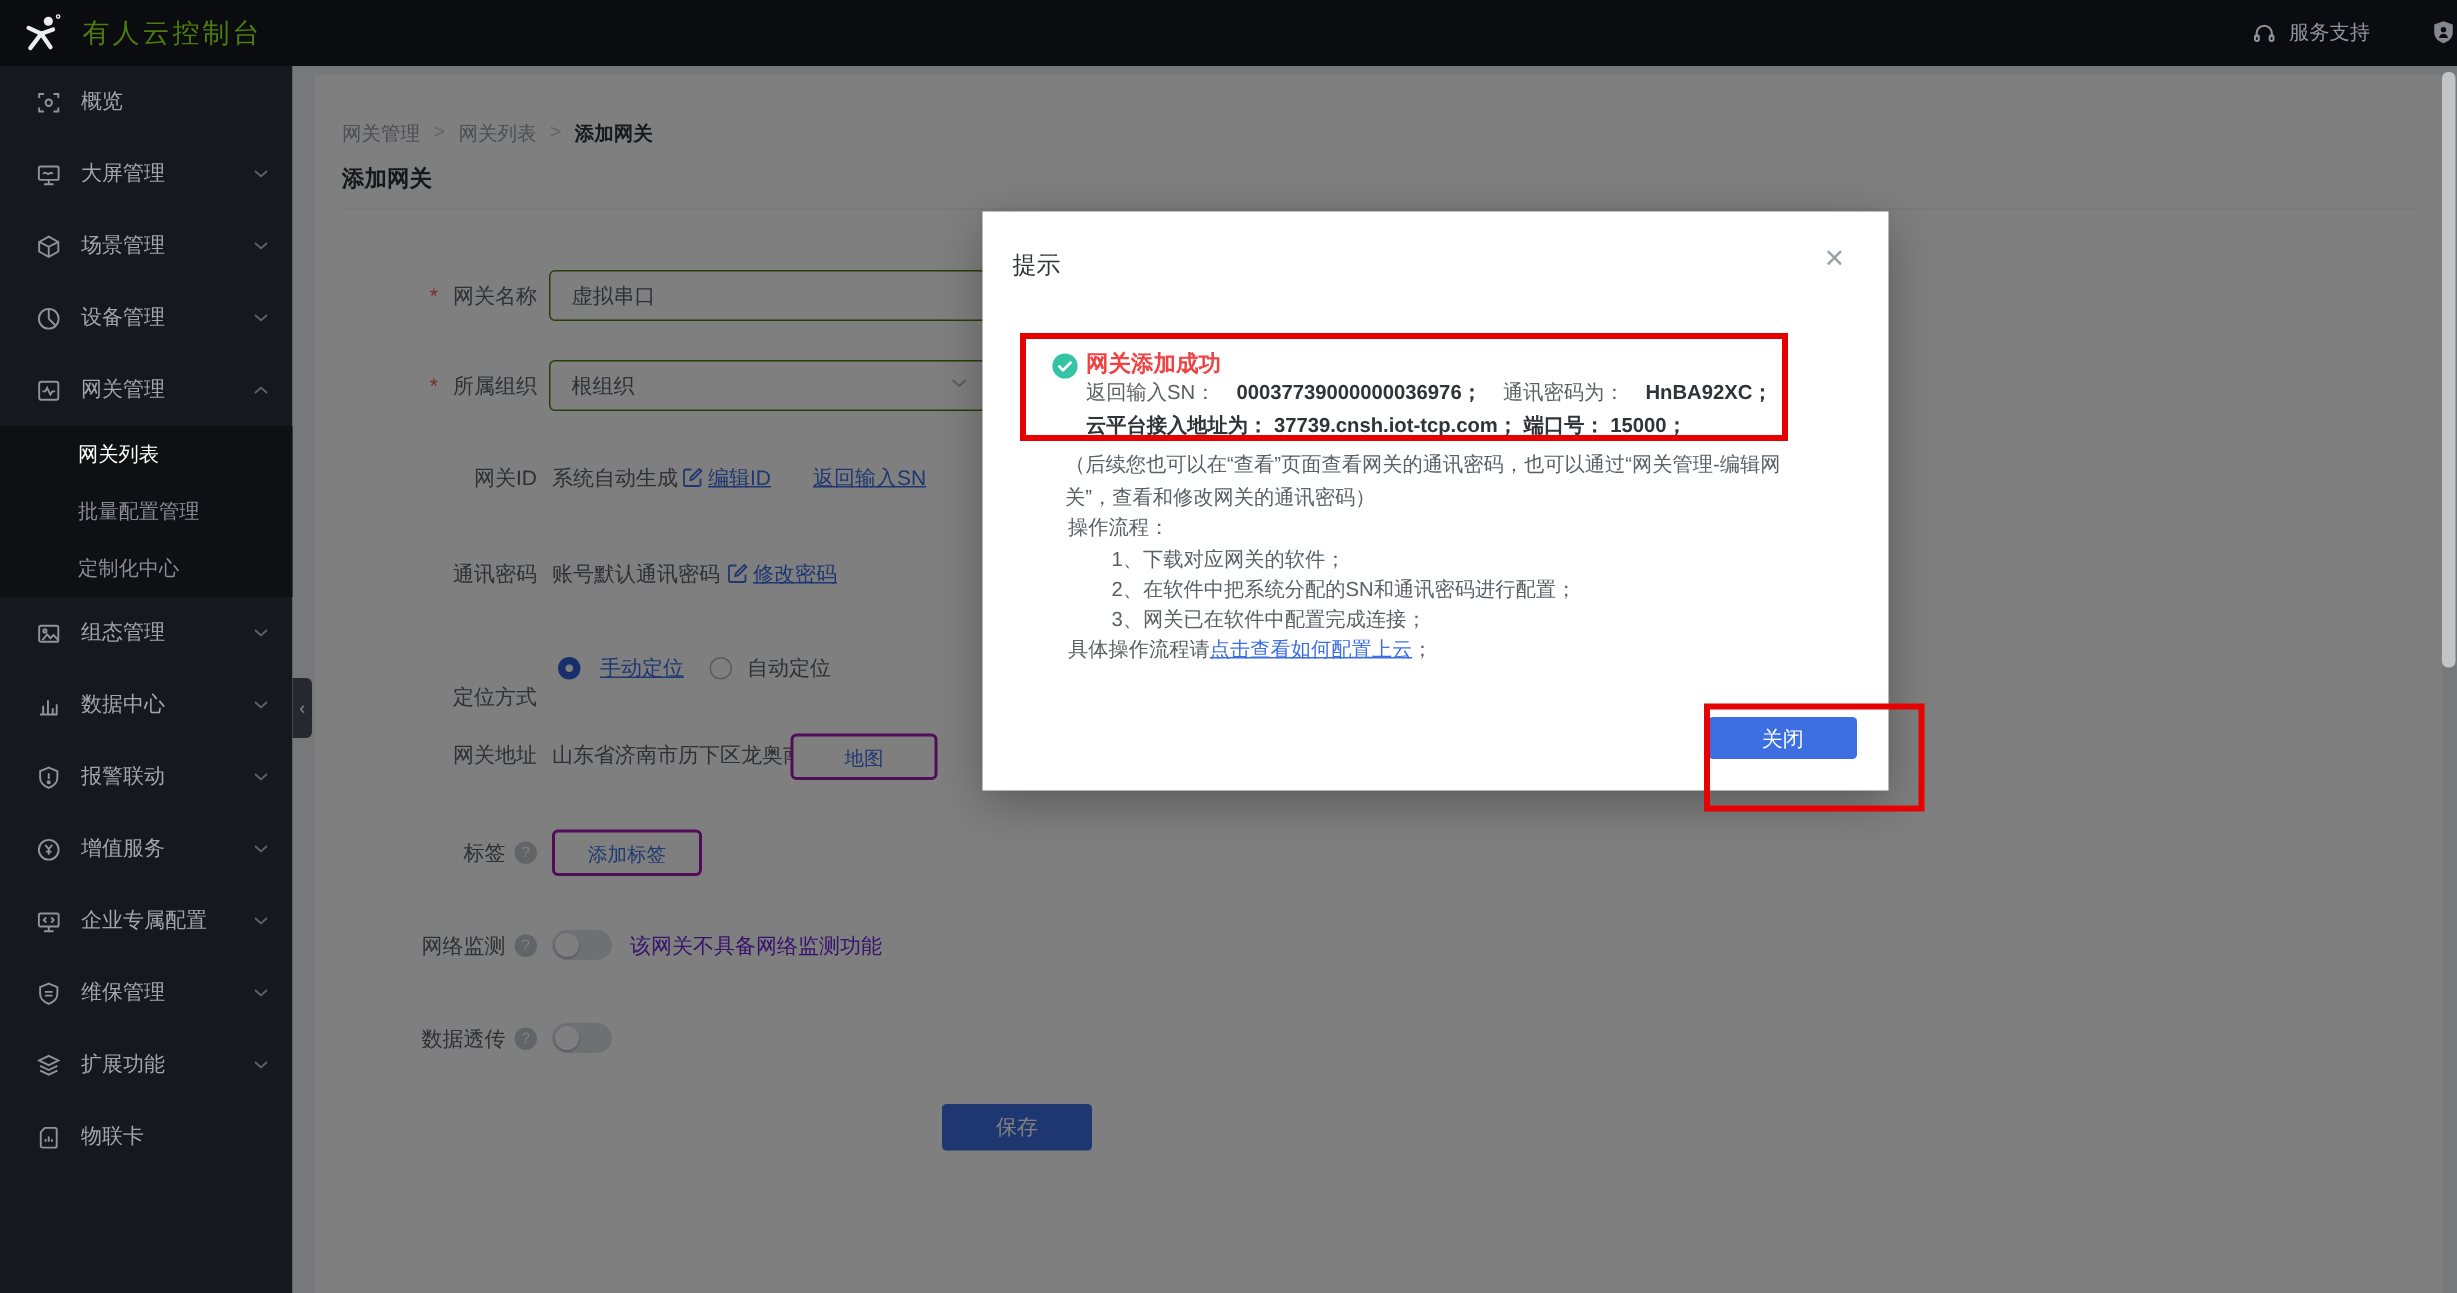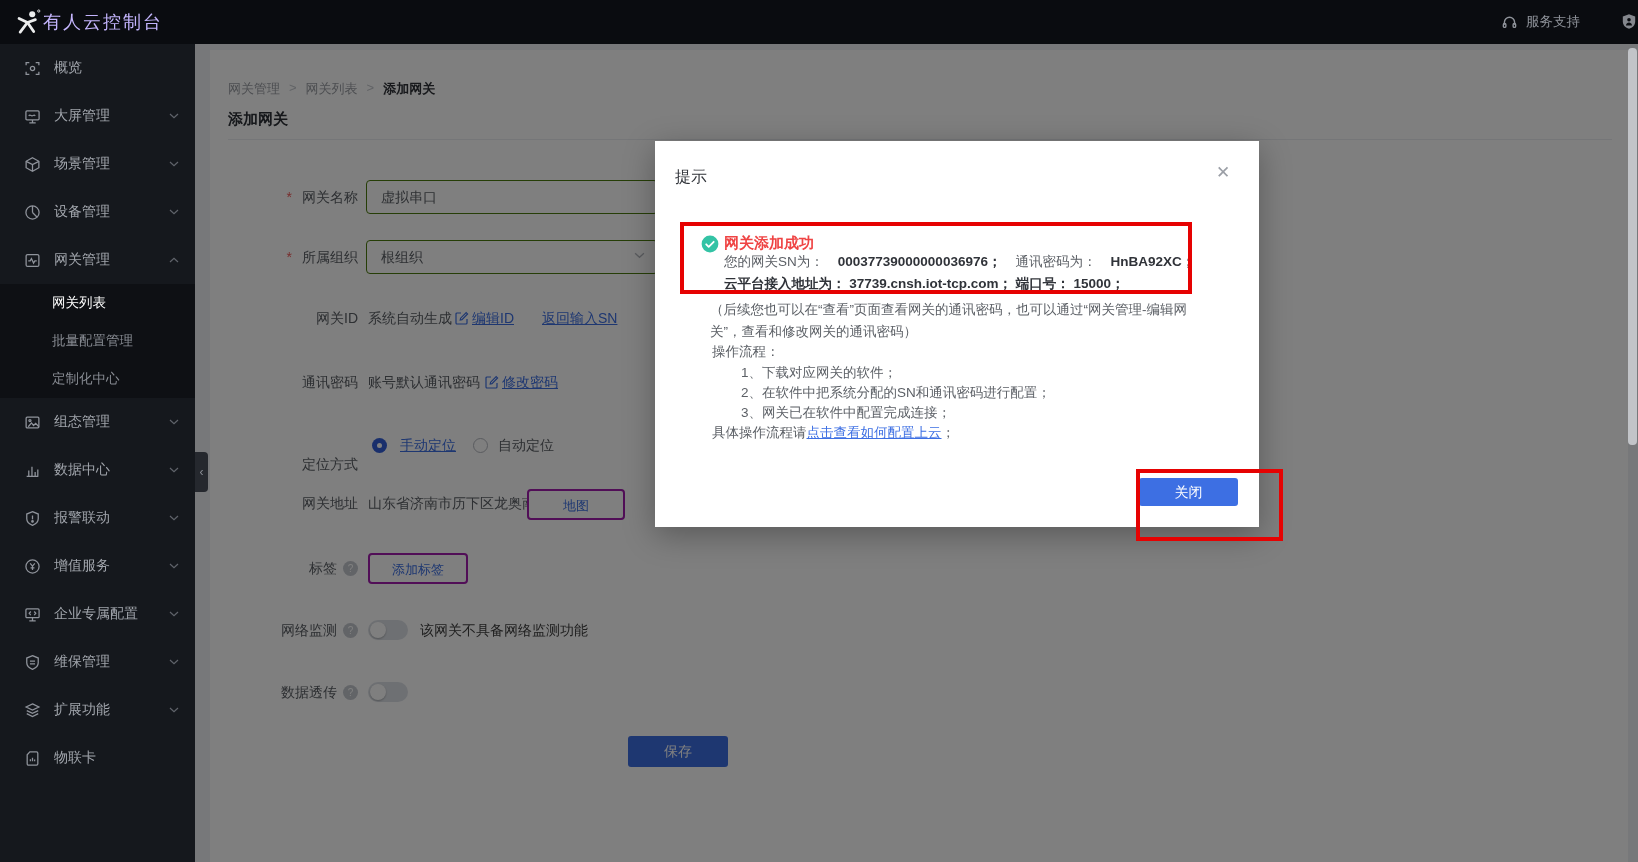--- a/index.html
+++ b/index.html
@@ -4,21 +4,21 @@
 <style>
   * { margin:0; padding:0; box-sizing:border-box; }
   html,body { width:1638px; height:862px; }
   body { position:relative; overflow:hidden; background:#eef0f4;
          font-family:"Liberation Sans","DejaVu Sans",sans-serif; font-size:14px; }
 
   
   .hdr { position:absolute; left:0; top:0; width:1638px; height:44px; background:#0a0c10;
          display:flex; align-items:center; z-index:5; }
   .hdr-logo { margin-left:14px; }
-  .hdr-title { margin-left:2px; color:#c4b5fd; font-size:18px; letter-spacing:2px; }
+  .hdr-title { margin-left:14px; color:#4d7c0f; font-size:18px; letter-spacing:2px; }
   .hdr-right { margin-left:auto; display:flex; align-items:center; }
   .hdr-support { display:flex; align-items:center; color:#8f939a; font-size:13.5px; cursor:pointer; }
   .hdr-support svg { margin-right:8px; }
   .hdr-shield { margin-left:40px; width:18px; }
 
   
   .sidebar { position:absolute; left:0; top:44px; width:195px; bottom:0; background:#15181d; z-index:5; }
   .s-item { height:48px; display:flex; align-items:center; padding:0 16px 0 24px;
             color:#a1a5ac; font-size:14px; cursor:pointer; }
   .s-item svg.mi { flex:0 0 17px; }
@@ -57,21 +57,21 @@
   .radio.on:after { content:""; position:absolute; left:5px; top:5px; width:5px; height:5px;
                     border-radius:50%; background:#fff; }
   .radio.off { background:#fff; border:1px solid #b4b7be; }
   .btn-ghost { position:absolute; border:2px solid #a21caf; color:#3d6fe3; background:#fff;
                border-radius:4px; font-size:13px; text-align:center; cursor:pointer; }
   .help { display:inline-block; width:15px; height:15px; border-radius:50%; background:#c4c8cf;
           color:#fff; font-size:10px; line-height:15px; text-align:center; cursor:pointer; }
   .toggle { position:absolute; width:40px; height:20px; border-radius:10px; background:#dde1e7; cursor:pointer; }
   .toggle .knob { position:absolute; left:2px; top:2px; width:16px; height:16px; border-radius:50%;
                   background:#fff; box-shadow:0 1px 2px rgba(0,0,0,.25); }
-  .hint { color:#404040; }
+  .hint { color:#6d28d9; }
   .btn-solid { background:#3d6fe3; color:#fff; border:none; border-radius:3px; font-size:14px;
                text-align:center; cursor:pointer; }
   .save-btn { position:absolute; left:418px; top:686px; width:100px; height:31px; line-height:31px; }
 
   
   .overlay { position:absolute; left:195px; top:44px; right:0; bottom:0; background:rgba(0,0,0,.5); z-index:10; }
   .scroll-thumb { position:absolute; left:1628px; top:48px; width:9px; height:397px; background:#c2c4c8;
                   border-radius:4px; z-index:15; }
 
   
@@ -346,21 +346,21 @@
   <div class="m-title">提示</div>
   <div class="m-close">✕</div>
 
   <svg class="m-ok-ic" width="18" height="18" viewBox="0 0 18 18">
     <circle cx="9" cy="9" r="8.4" fill="#33c3a5"></circle>
     <path d="M5.2 9.3l2.5 2.5 5-5" fill="none" stroke="#fff" stroke-width="1.8" stroke-linecap="round" stroke-linejoin="round"></path>
   </svg>
   <div class="m-heading">网关添加成功</div>
 
   <div class="m-line" style="top:112px">
-    <span>您的网关SN为：</span><span class="m-sp"></span><b>00037739000000036976；</b><span class="m-sp"></span><span>通讯密码为：</span><span class="m-sp"></span><b>HnBA92XC；</b>
+    <span>返回输入SN：</span><span class="m-sp"></span><b>00037739000000036976；</b><span class="m-sp"></span><span>通讯密码为：</span><span class="m-sp"></span><b>HnBA92XC；</b>
   </div>
   <div class="m-line" style="top:134px;font-weight:bold;color:#303339">云平台接入地址为： 37739.cnsh.iot-tcp.com； 端口号： 15000；</div>
 
   <div class="m-note">（后续您也可以在“查看”页面查看网关的通讯密码，也可以通过“网关管理-编辑网关”，查看和修改网关的通讯密码）</div>
   <div class="m-steps-title">操作流程：</div>
   <div class="m-step" style="top:223px">1、下载对应网关的软件；</div>
   <div class="m-step" style="top:243px">2、在软件中把系统分配的SN和通讯密码进行配置；</div>
   <div class="m-step" style="top:263px">3、网关已在软件中配置完成连接；</div>
   <div class="m-linkline">
     <span>具体操作流程请</span><a>点击查看如何配置上云</a><span>；</span>

